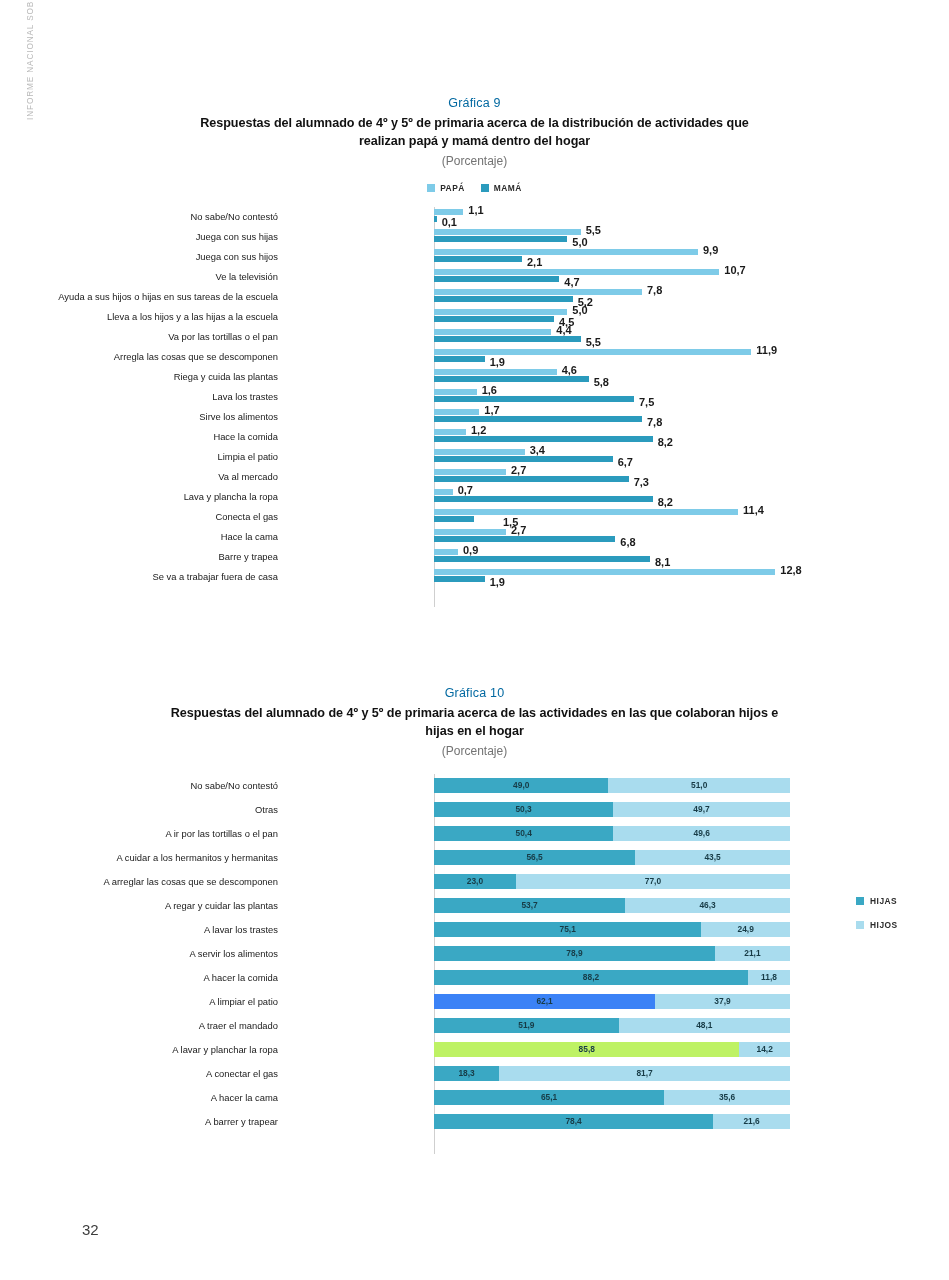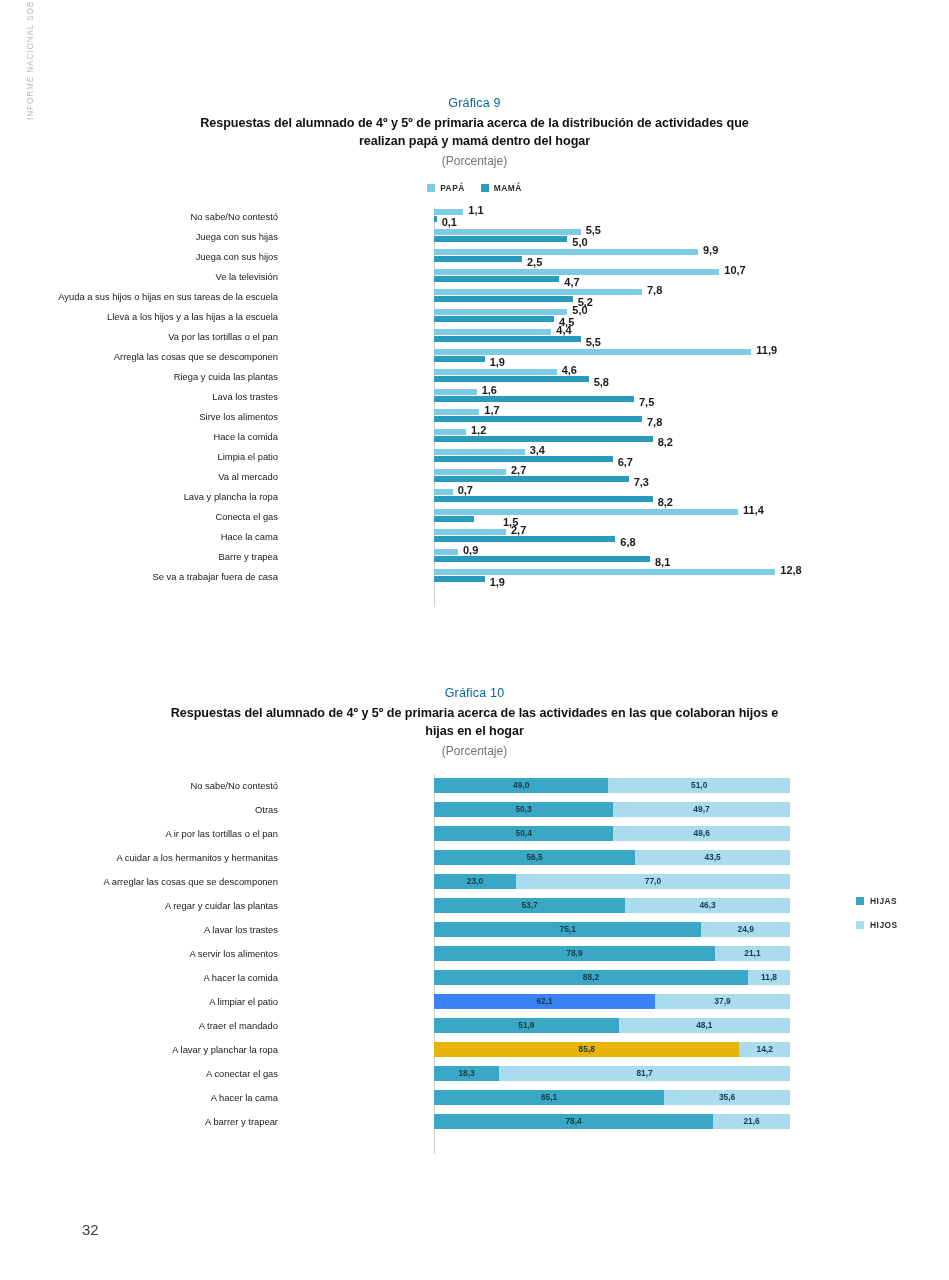--- a/index.html
+++ b/index.html
@@ -237,21 +237,21 @@
             <div class="c9-bar mama" style="width: 133.333px; background: rgb(43, 155, 189);"></div>
             <div class="c9-val mama" style="left: 138.333px;">5,0</div>
           </div>
         </div>
         <div class="c9-row">
           <div class="c9-label">Juega con sus hijos</div>
           <div class="c9-bars">
             <div class="c9-bar papa" style="width: 264px; background: rgb(126, 203, 232);"></div>
             <div class="c9-val papa" style="left: 269px;">9,9</div>
             <div class="c9-bar mama" style="width: 88px; background: rgb(43, 155, 189);"></div>
-            <div class="c9-val mama" style="left: 93px;">2,5</div>
+            <div class="c9-val mama" style="left: 93px;">2,1</div>
           </div>
         </div>
         <div class="c9-row">
           <div class="c9-label">Ve la televisión</div>
           <div class="c9-bars">
             <div class="c9-bar papa" style="width: 285.333px; background: rgb(126, 203, 232);"></div>
             <div class="c9-val papa" style="left: 290.333px;">10,7</div>
             <div class="c9-bar mama" style="width: 125.333px; background: rgb(43, 155, 189);"></div>
             <div class="c9-val mama" style="left: 130.333px;">4,7</div>
           </div>
@@ -529,21 +529,21 @@
               <span class="seg-val">51,9</span>
             </div>
             <div class="c10-seg hijos" style="width: 48.1%; background: rgb(169, 220, 238);">
               <span class="seg-val">48,1</span>
             </div>
           </div>
         </div>
         <div class="c10-row">
           <div class="c10-label">A lavar y planchar la ropa</div>
           <div class="c10-track">
-            <div class="c10-seg hijas" style="width: 85.8%; background: #eab308;">
+            <div class="c10-seg hijas" style="width: 85.8%; background: #bef264;">
               <span class="seg-val">85,8</span>
             </div>
             <div class="c10-seg hijos" style="width: 14.2%; background: rgb(169, 220, 238);">
               <span class="seg-val">14,2</span>
             </div>
           </div>
         </div>
         <div class="c10-row">
           <div class="c10-label">A conectar el gas</div>
           <div class="c10-track">

